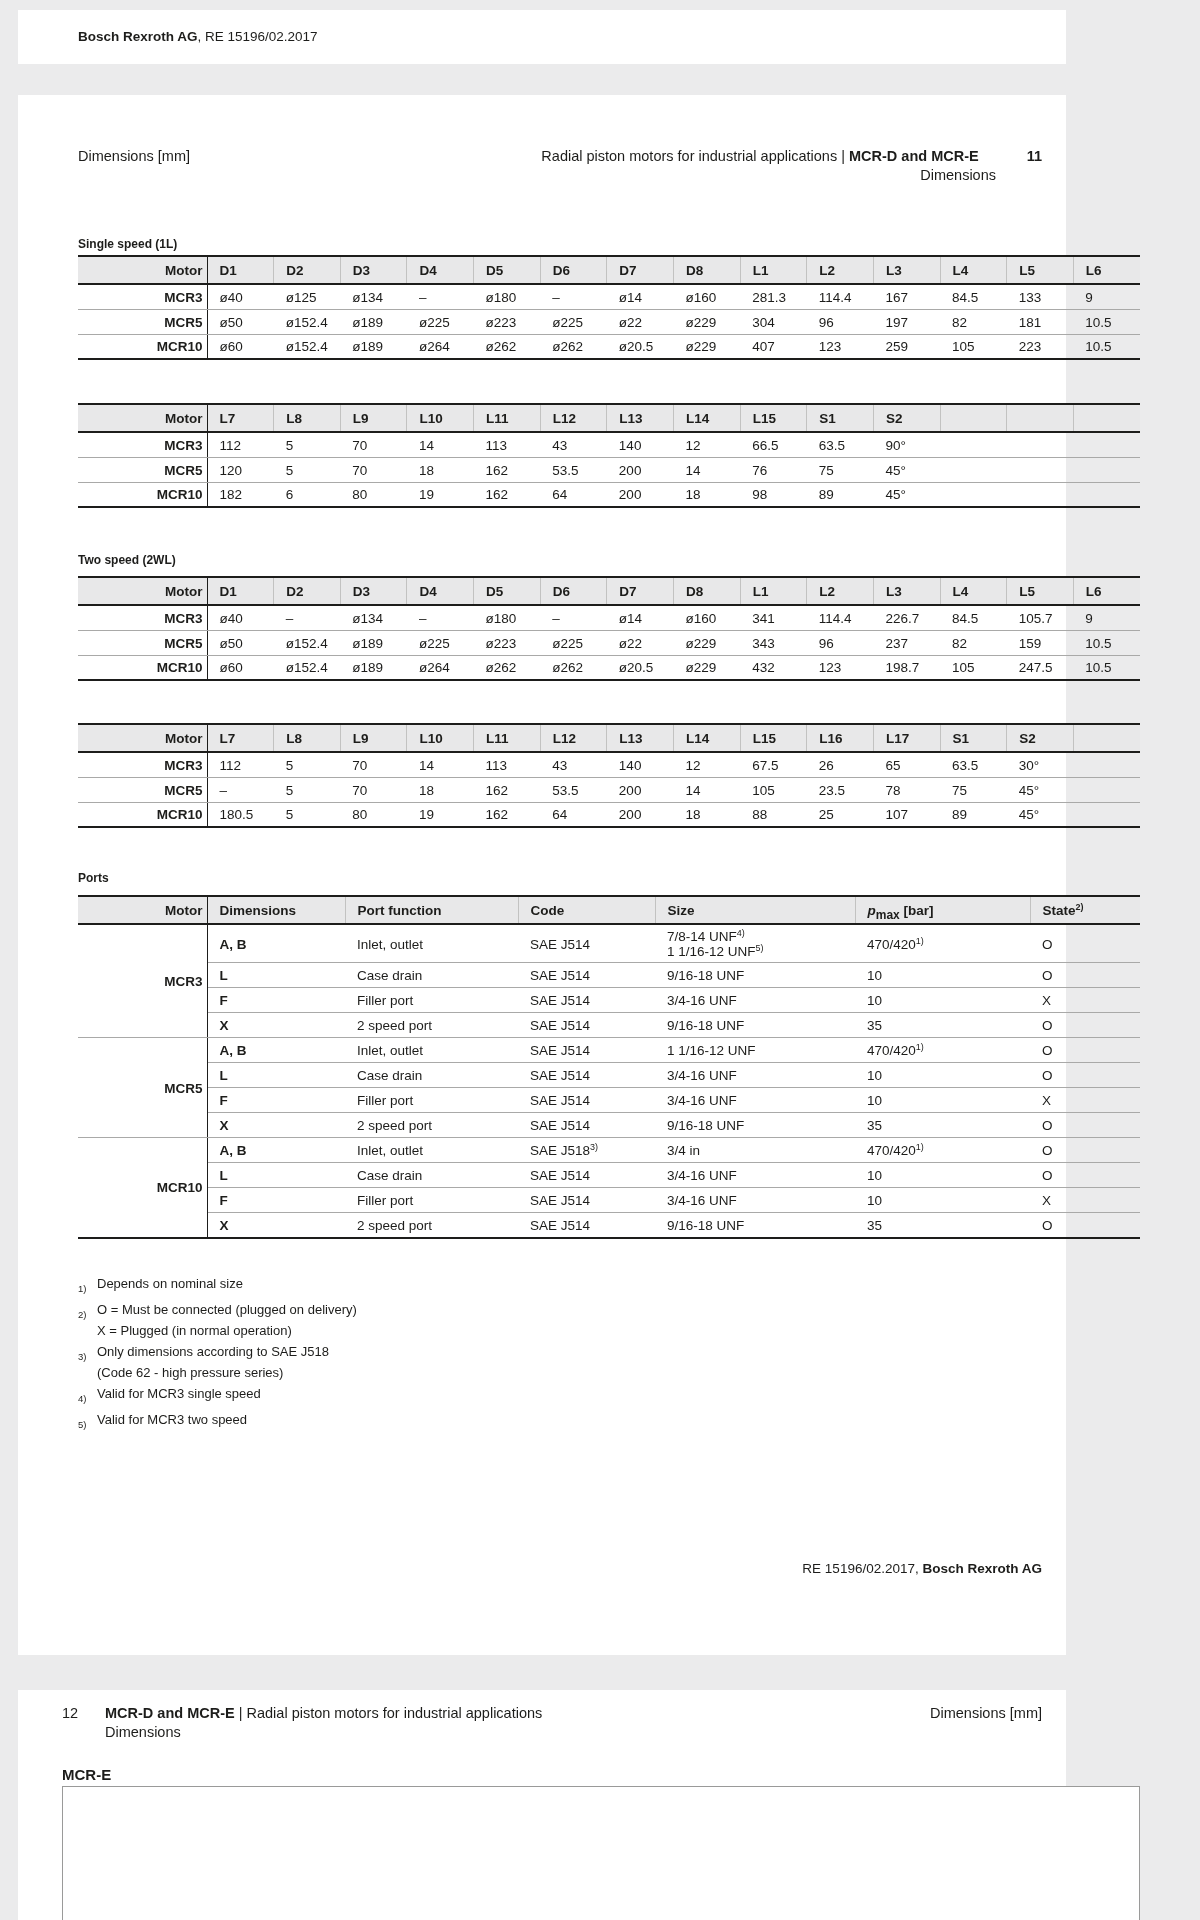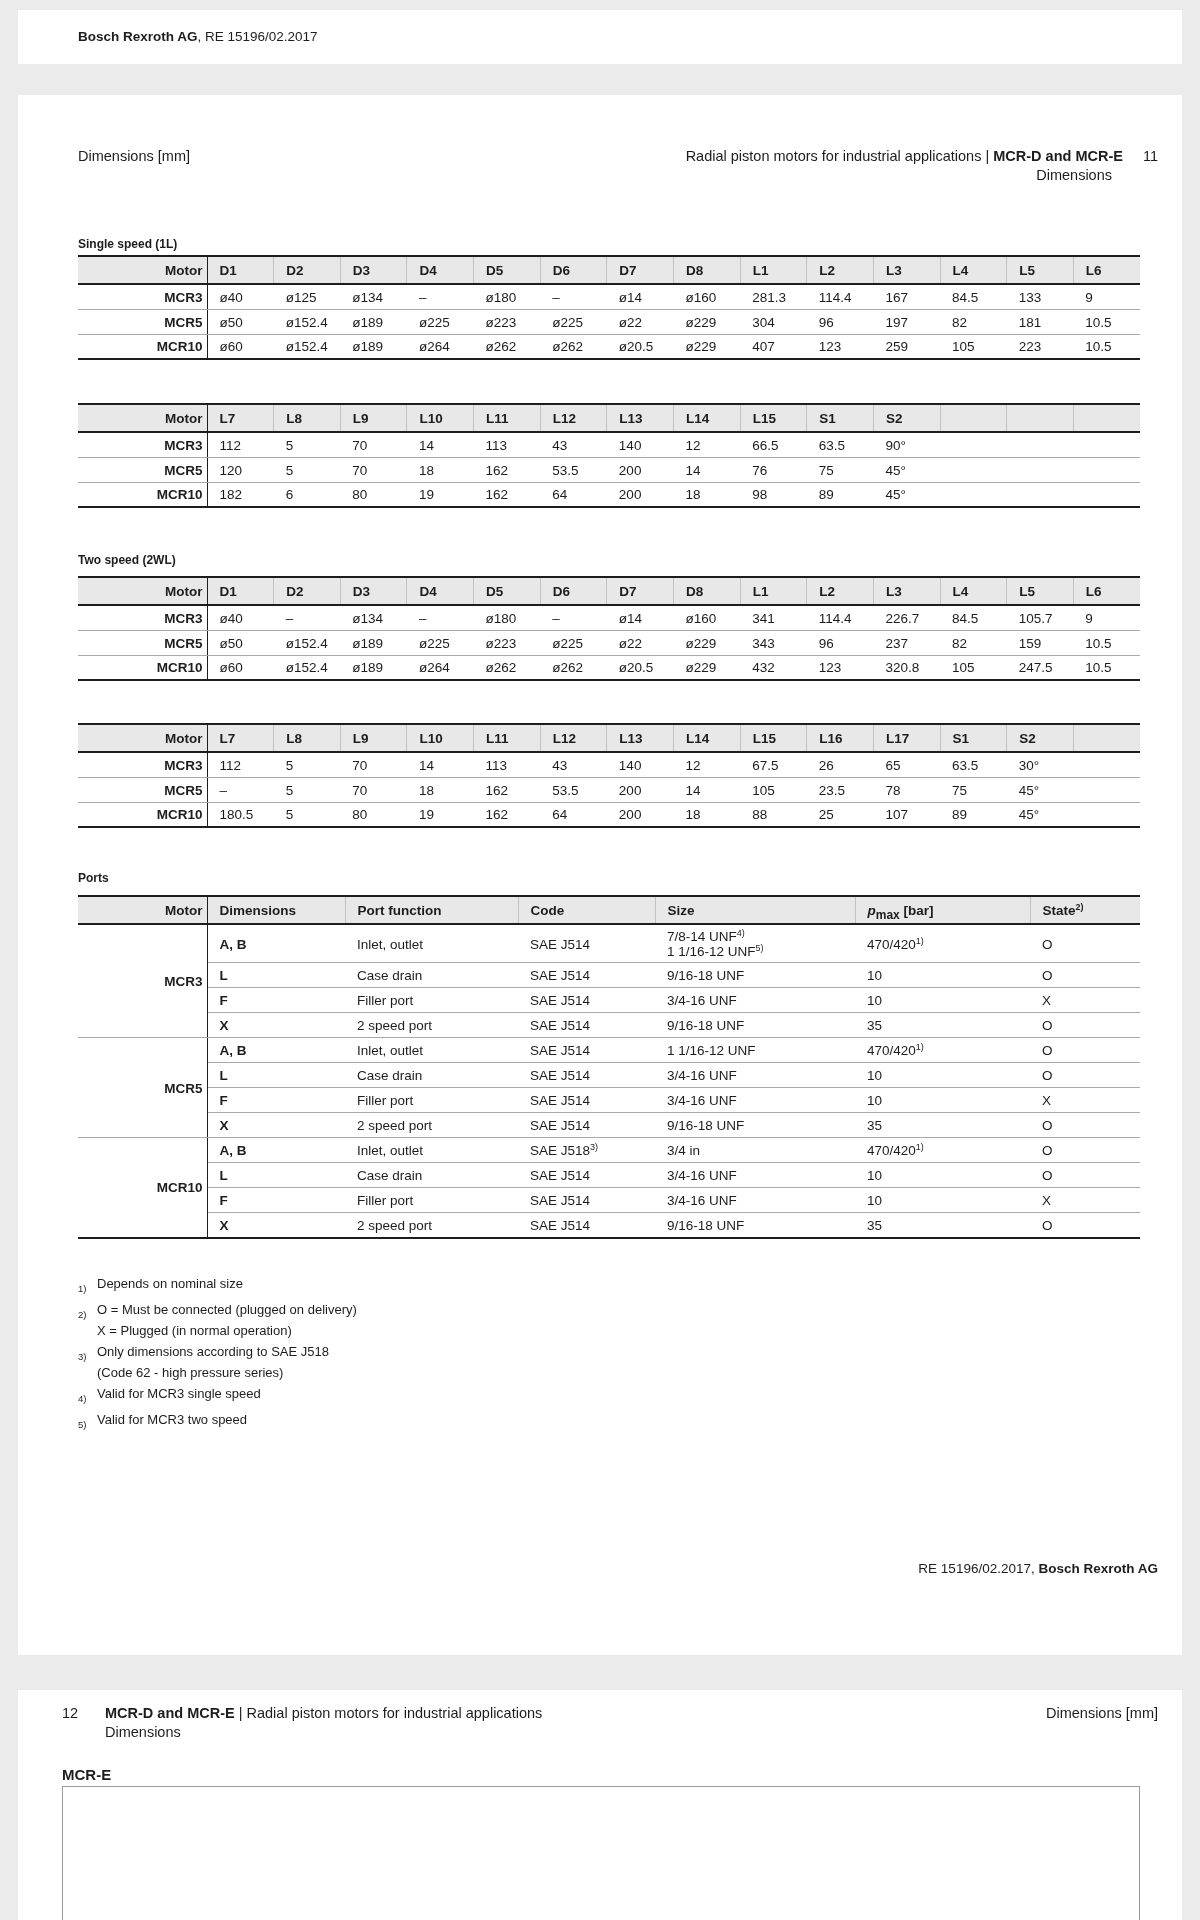--- a/index.html
+++ b/index.html
@@ -3,33 +3,33 @@
 <meta charset="utf-8">
 <style>
   * { margin:0; padding:0; box-sizing:border-box; }
   html,body { width:1200px; height:1920px; overflow:hidden; }
   body {
     background:#ebebec;
     font-family:"Liberation Sans", sans-serif;
     color:#1d1d1b;
     position:relative;
   }
-  .sheet { position:absolute; left:18px; width:1164px; background:#ffffff; }
+  .sheet { position:absolute; left:18px; width:1048px; background:#ffffff; }
   #strip  { top:10px;  height:54px; }
   #page11 { top:95px;  height:1560px; }
   #page12 { top:1690px; height:300px; }
   .abs { position:absolute; }
 
   
   .strip-text { left:60px; top:19px; font-size:13.5px; }
 
   
   .title-row { left:60px; right:24px; top:52px; display:flex; justify-content:space-between; font-size:14.5px; line-height:19px; }
   .title-right { text-align:right; }
-  .pageno { display:inline-block; margin-left:20px; }
+  .pageno { display:inline-block; margin-left:48px;font-weight:bold; }
   .subtitle-line { margin-right:46px; }
 
   h2.section { font-size:12px; font-weight:bold; left:60px; }
 
   
   table { border-collapse:collapse; table-layout:fixed; width:1062px;
           font-size:13.5px; border-top:2px solid #1d1d1b; border-bottom:2px solid #1d1d1b; }
   th, td { text-align:left; vertical-align:middle; padding:4px 4px 3px 12px; white-space:nowrap; }
   thead th { background:#e8e8e9; border-bottom:2px solid #1d1d1b; font-weight:bold; height:28px; }
   thead th + th { border-left:1px solid #c2c2c1; }
@@ -332,21 +332,21 @@
           <td>ø60</td>
           <td>ø152.4</td>
           <td>ø189</td>
           <td>ø264</td>
           <td>ø262</td>
           <td>ø262</td>
           <td>ø20.5</td>
           <td>ø229</td>
           <td>432</td>
           <td>123</td>
-          <td>320.8</td>
+          <td>198.7</td>
           <td>105</td>
           <td>247.5</td>
           <td>10.5</td>
         </tr>
       </tbody>
     </table>
   <table class="abs" style="top:628px; left:60px">
       <colgroup>
         <col style="width: 129px;">
         <col style="width: 66.64px;">

